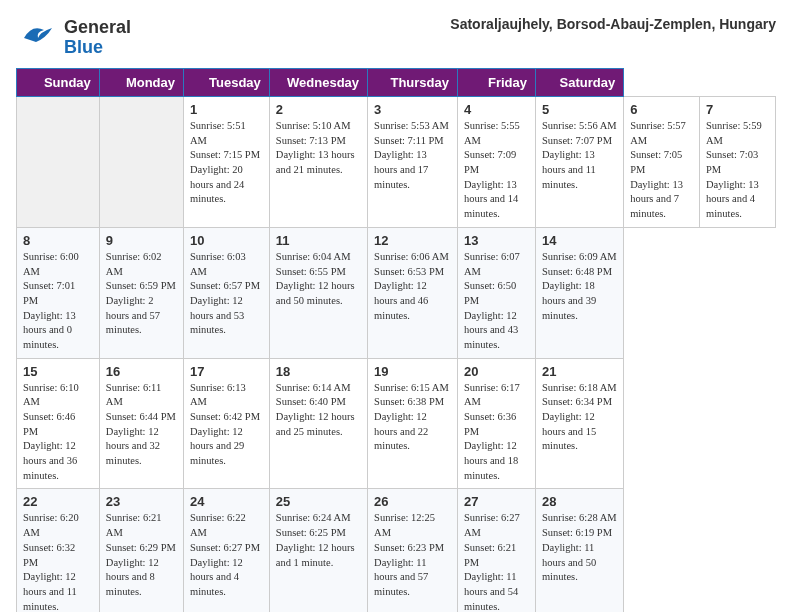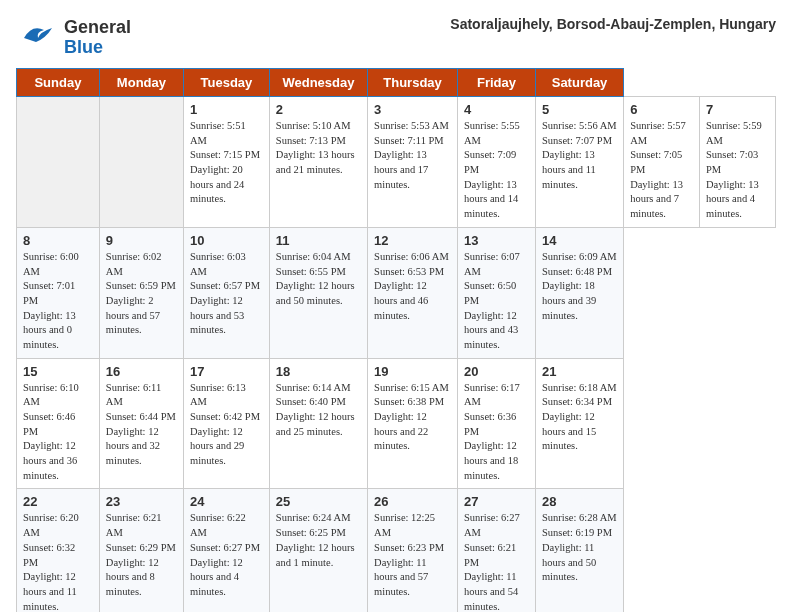--- a/index.html
+++ b/index.html
@@ -29,23 +29,23 @@
       font-size: 14px;
       color: #333;
       font-weight: bold;
     }
     .calendar {
       width: 100%;
       border-collapse: collapse;
       margin-top: 8px;
     }
     .calendar th {
-      background-color: #c2410c;
+      background-color: #701a75;
       color: #fff;
-      text-align: center;
+      text-align: right;
       padding: 6px 8px;
       font-size: 13px;
       font-weight: bold;
       border: 1px solid #2a7abf;
     }
     .calendar td {
       vertical-align: top;
       padding: 5px 6px;
       font-size: 10.5px;
       color: #333;

